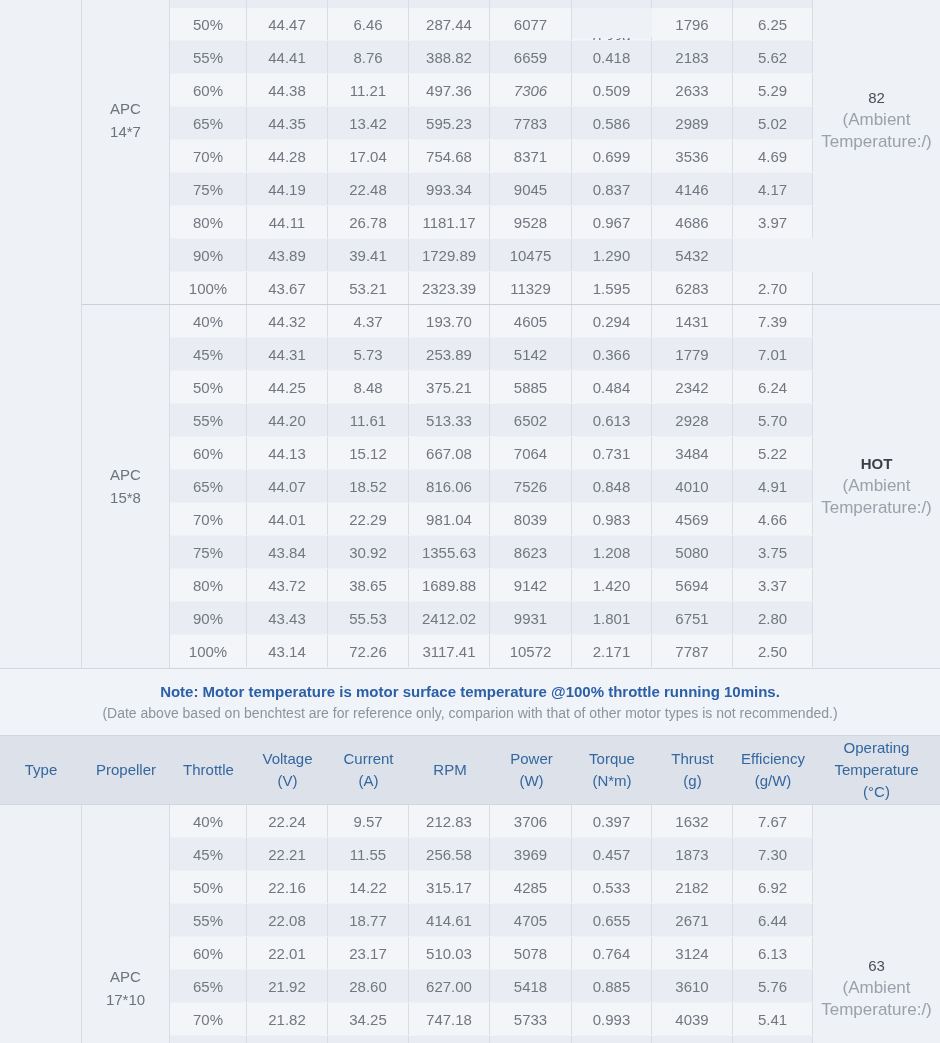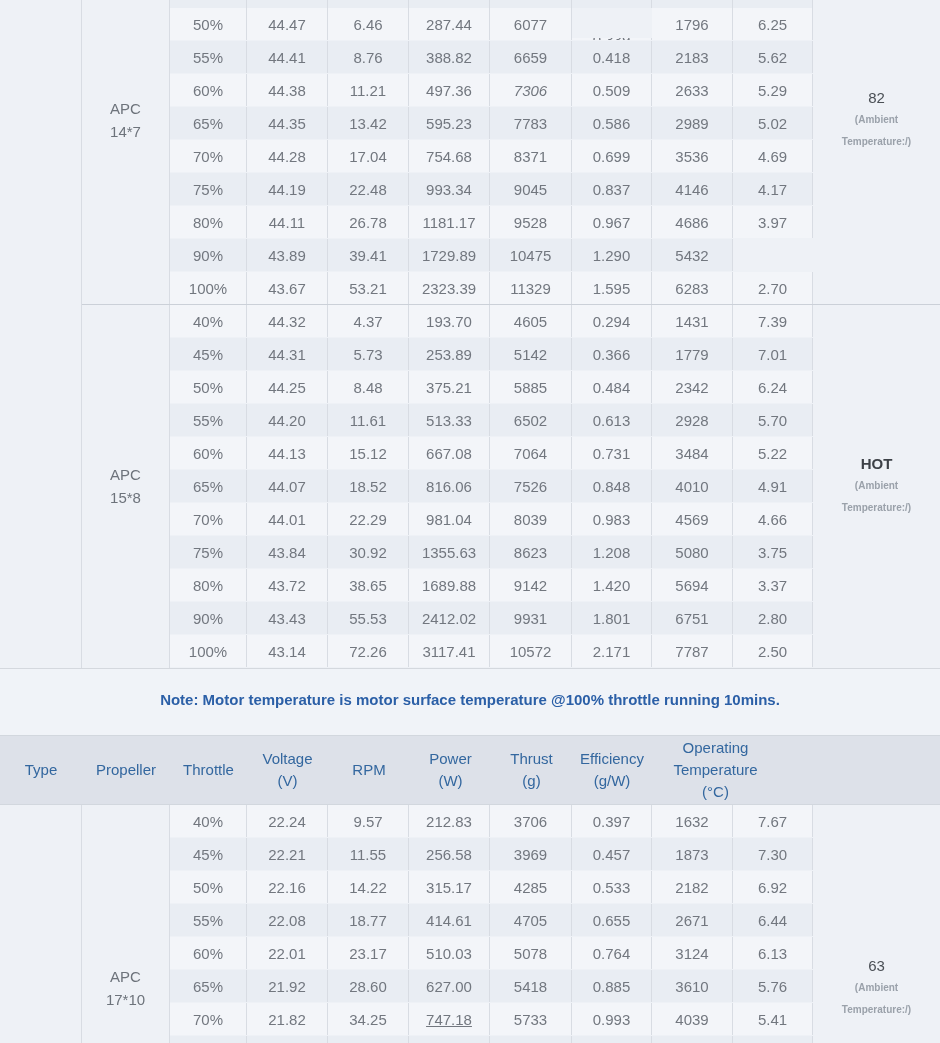--- a/index.html
+++ b/index.html
@@ -44,23 +44,22 @@
     position:absolute;left:0;width:100%;
     transform:translateY(-50%);
     text-align:center;
   }
   .temp-value{
     font-size:15px;line-height:22px;
     color:var(--temp-text,#4a4f55);
   }
   .temp-value.emph{font-weight:700;color:#3d4147;}
   .temp-note{
-    font-size:10px;line-height:22px;
+    font-size:17px;line-height:22px;
     color:var(--ambient-text,#9aa1aa);
-    font-weight:bold;
   }
   .sec0 .prop-label,.sec0 .temp-box{top:120px;}
   .sec1 .prop-label,.sec1 .temp-box{top:181px;}
   .sec2 .prop-label,.sec2 .temp-box{top:183px;}
   
   .row{
     display:flex;height:33px;box-sizing:border-box;
     border-bottom:1px solid var(--page-bg,#eef1f6);
   }
   .row.sliver-top{height:8px;border-bottom:none;}
@@ -362,42 +361,51 @@
         <div class="temp-box">
           <div class="temp-value emph">HOT</div>
           <div class="temp-note">(Ambient</div>
           <div class="temp-note">Temperature:/)</div>
         </div>
       </div>
     </section>
 
   <div class="note-block">
     <div class="note-main">Note: Motor temperature is motor surface temperature @100% throttle running 10mins.</div>
+    <div class="note-sub">(Date above based on benchtest are for reference only, comparion with that of other motor types is not recommended.)</div>
   </div>
 
   <div class="table-header">
       <div class="hcell" style="width: 82px; flex: 0 0 82px;">
         <div class="hline">Type</div>
       </div>
       <div class="hcell" style="width: 88px; flex: 0 0 88px;">
         <div class="hline">Propeller</div>
       </div>
       <div class="hcell" style="width: 77px; flex: 0 0 77px;">
         <div class="hline">Throttle</div>
       </div>
       <div class="hcell" style="width: 81px; flex: 0 0 81px;">
         <div class="hline">Voltage</div>
         <div class="hline">(V)</div>
       </div>
+      <div class="hcell" style="width: 81px; flex: 0 0 81px;">
+        <div class="hline">Current</div>
+        <div class="hline">(A)</div>
+      </div>
       <div class="hcell" style="width: 82px; flex: 0 0 82px;">
         <div class="hline">RPM</div>
       </div>
       <div class="hcell" style="width: 81px; flex: 0 0 81px;">
         <div class="hline">Power</div>
         <div class="hline">(W)</div>
+      </div>
+      <div class="hcell" style="width: 80px; flex: 0 0 80px;">
+        <div class="hline">Torque</div>
+        <div class="hline">(N*m)</div>
       </div>
       <div class="hcell" style="width: 81px; flex: 0 0 81px;">
         <div class="hline">Thrust</div>
         <div class="hline">(g)</div>
       </div>
       <div class="hcell" style="width: 80px; flex: 0 0 80px;">
         <div class="hline">Efficiency</div>
         <div class="hline">(g/W)</div>
       </div>
       <div class="hcell" style="width: 127px; flex: 0 0 127px;">
@@ -473,21 +481,21 @@
           <div class="cell" style="width: 81px; flex: 0 0 81px;">627.00</div>
           <div class="cell" style="width: 82px; flex: 0 0 82px;">5418</div>
           <div class="cell" style="width: 80px; flex: 0 0 80px;">0.885</div>
           <div class="cell" style="width: 81px; flex: 0 0 81px;">3610</div>
           <div class="cell" style="width: 80px; flex: 0 0 80px;">5.76</div>
         </div>
         <div class="row light">
           <div class="cell" style="width: 77px; flex: 0 0 77px;">70%</div>
           <div class="cell" style="width: 81px; flex: 0 0 81px;">21.82</div>
           <div class="cell" style="width: 81px; flex: 0 0 81px;">34.25</div>
-          <div class="cell" style="width: 81px; flex: 0 0 81px; text-decoration: underline;">747.18</div>
+          <div class="cell" style="width: 81px; flex: 0 0 81px;">747.18</div>
           <div class="cell" style="width: 82px; flex: 0 0 82px;">5733</div>
           <div class="cell" style="width: 80px; flex: 0 0 80px;">0.993</div>
           <div class="cell" style="width: 81px; flex: 0 0 81px;">4039</div>
           <div class="cell" style="width: 80px; flex: 0 0 80px;">5.41</div>
         </div>
         <div class="row dark sliver-bottom">
           <div class="cell" style="width: 77px; flex: 0 0 77px;"></div>
           <div class="cell" style="width: 81px; flex: 0 0 81px;"></div>
           <div class="cell" style="width: 81px; flex: 0 0 81px;"></div>
           <div class="cell" style="width: 81px; flex: 0 0 81px;"></div>

